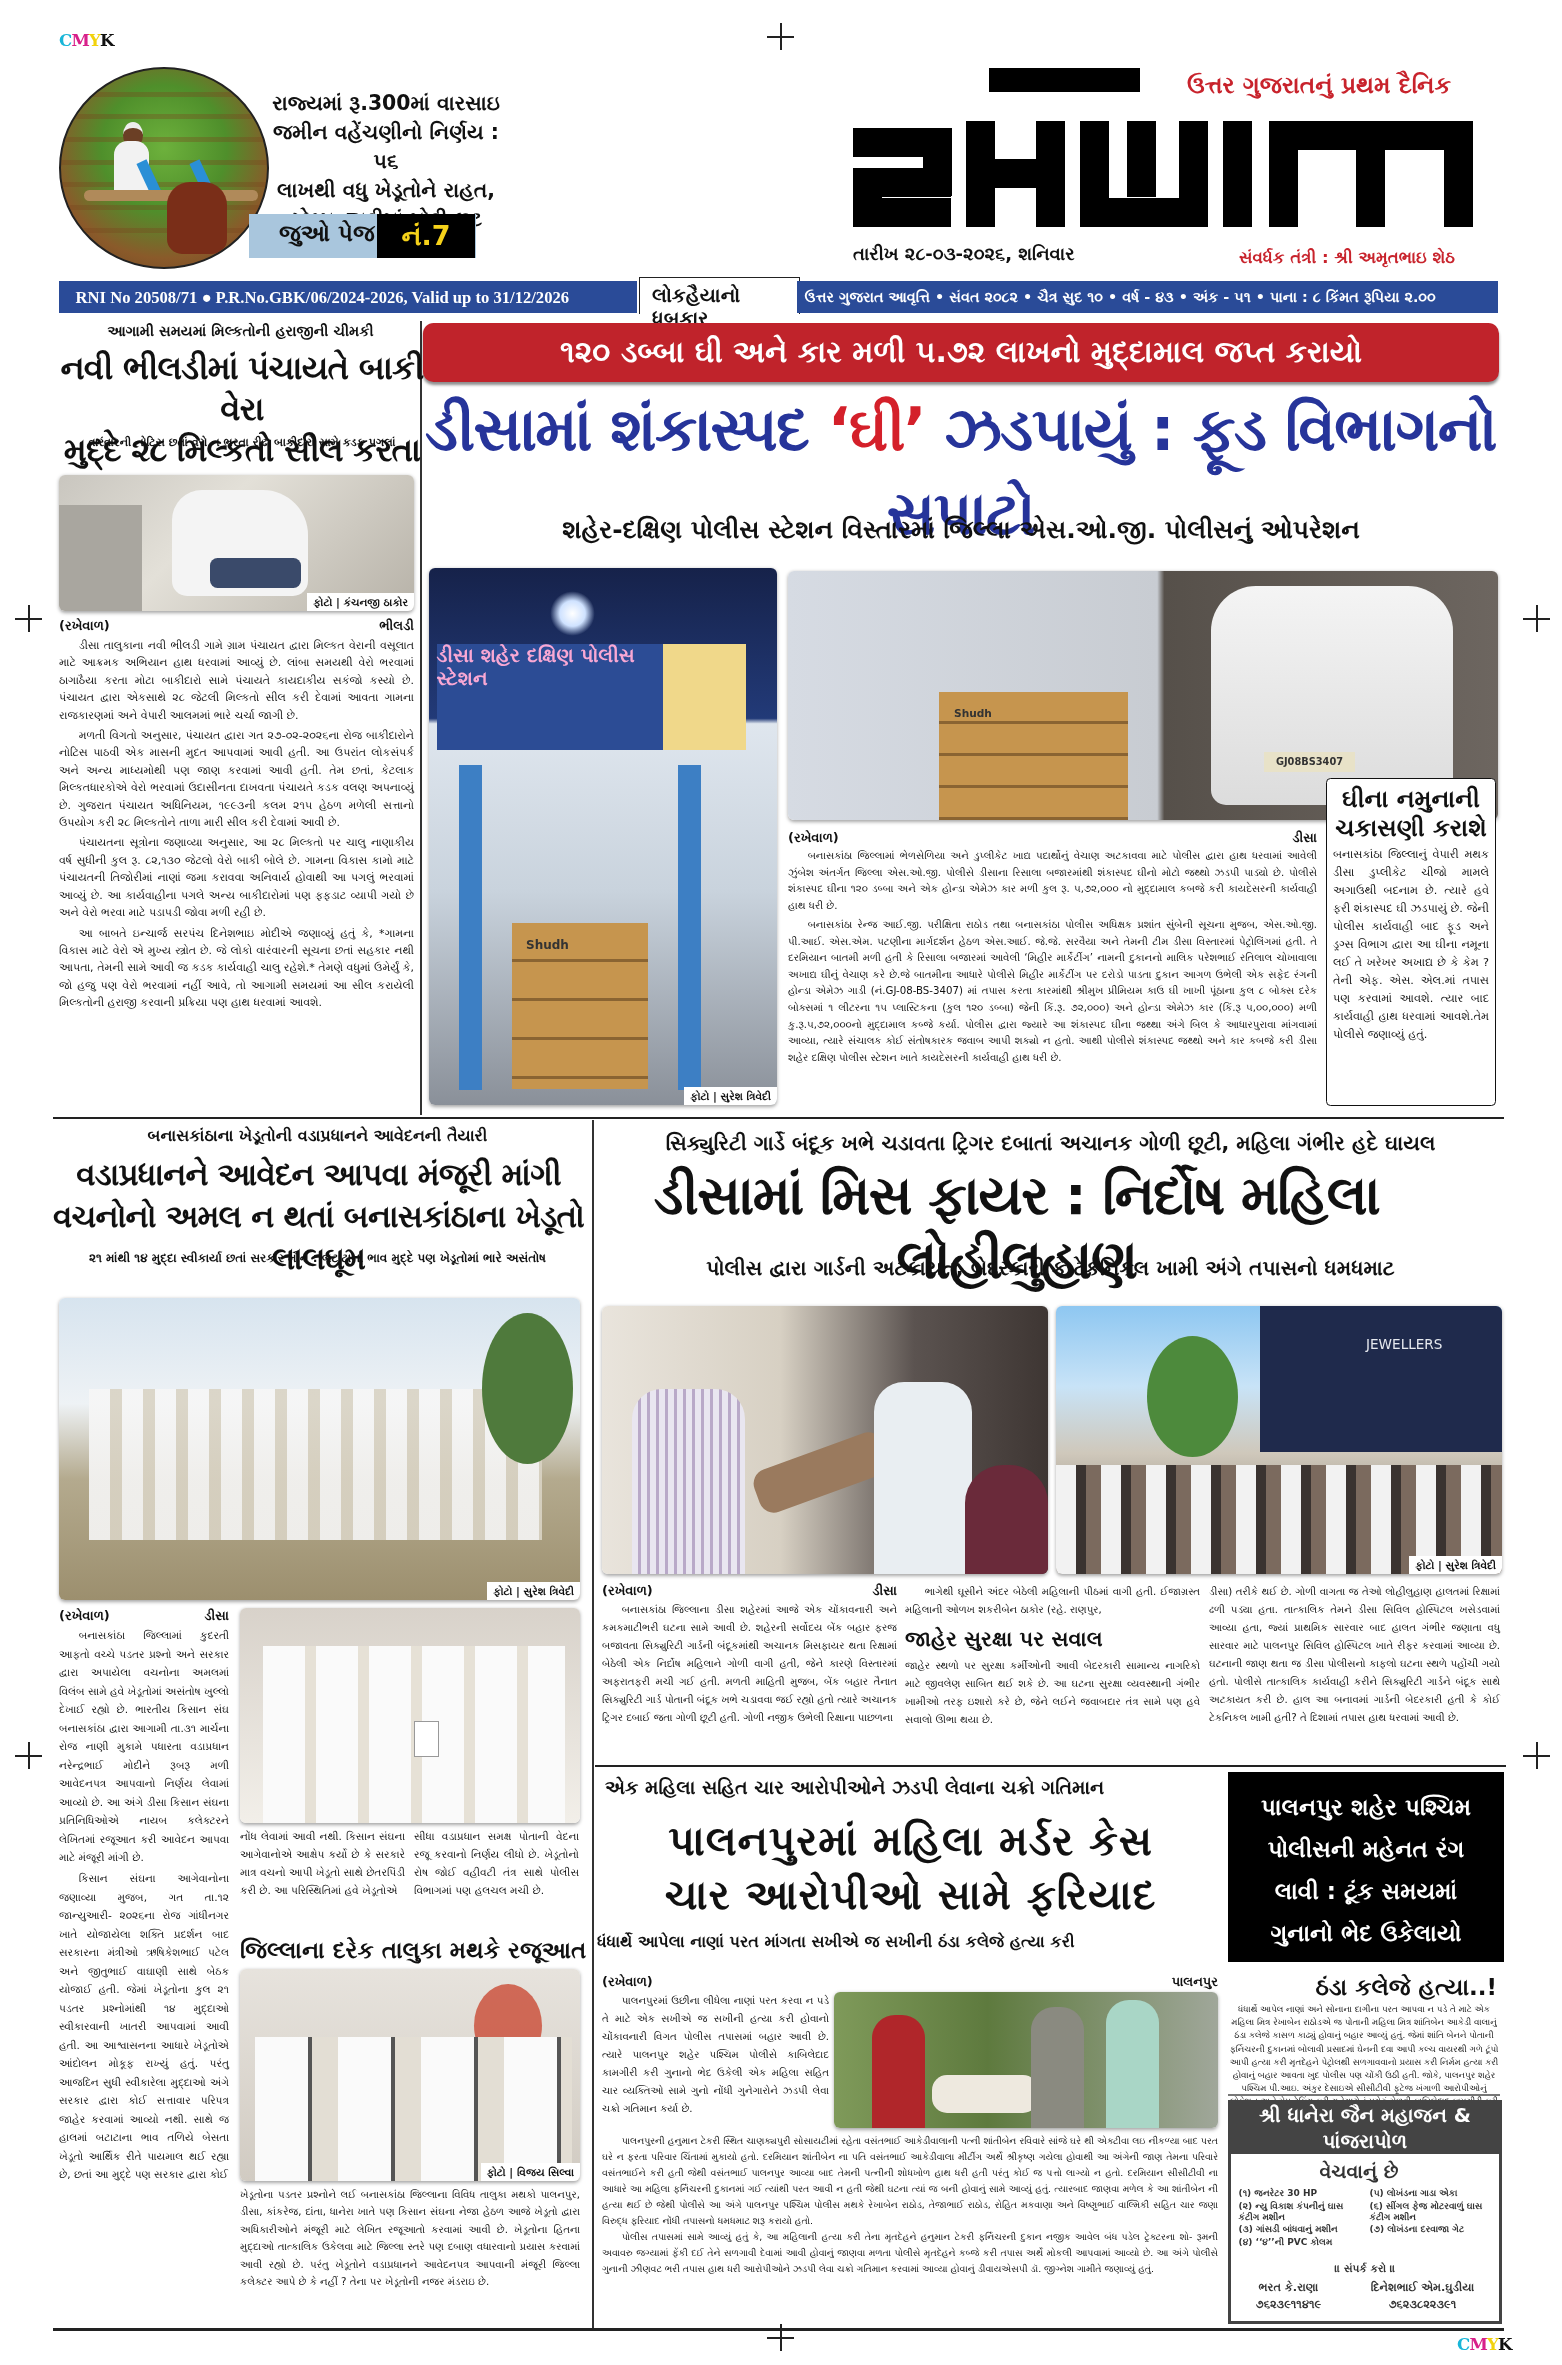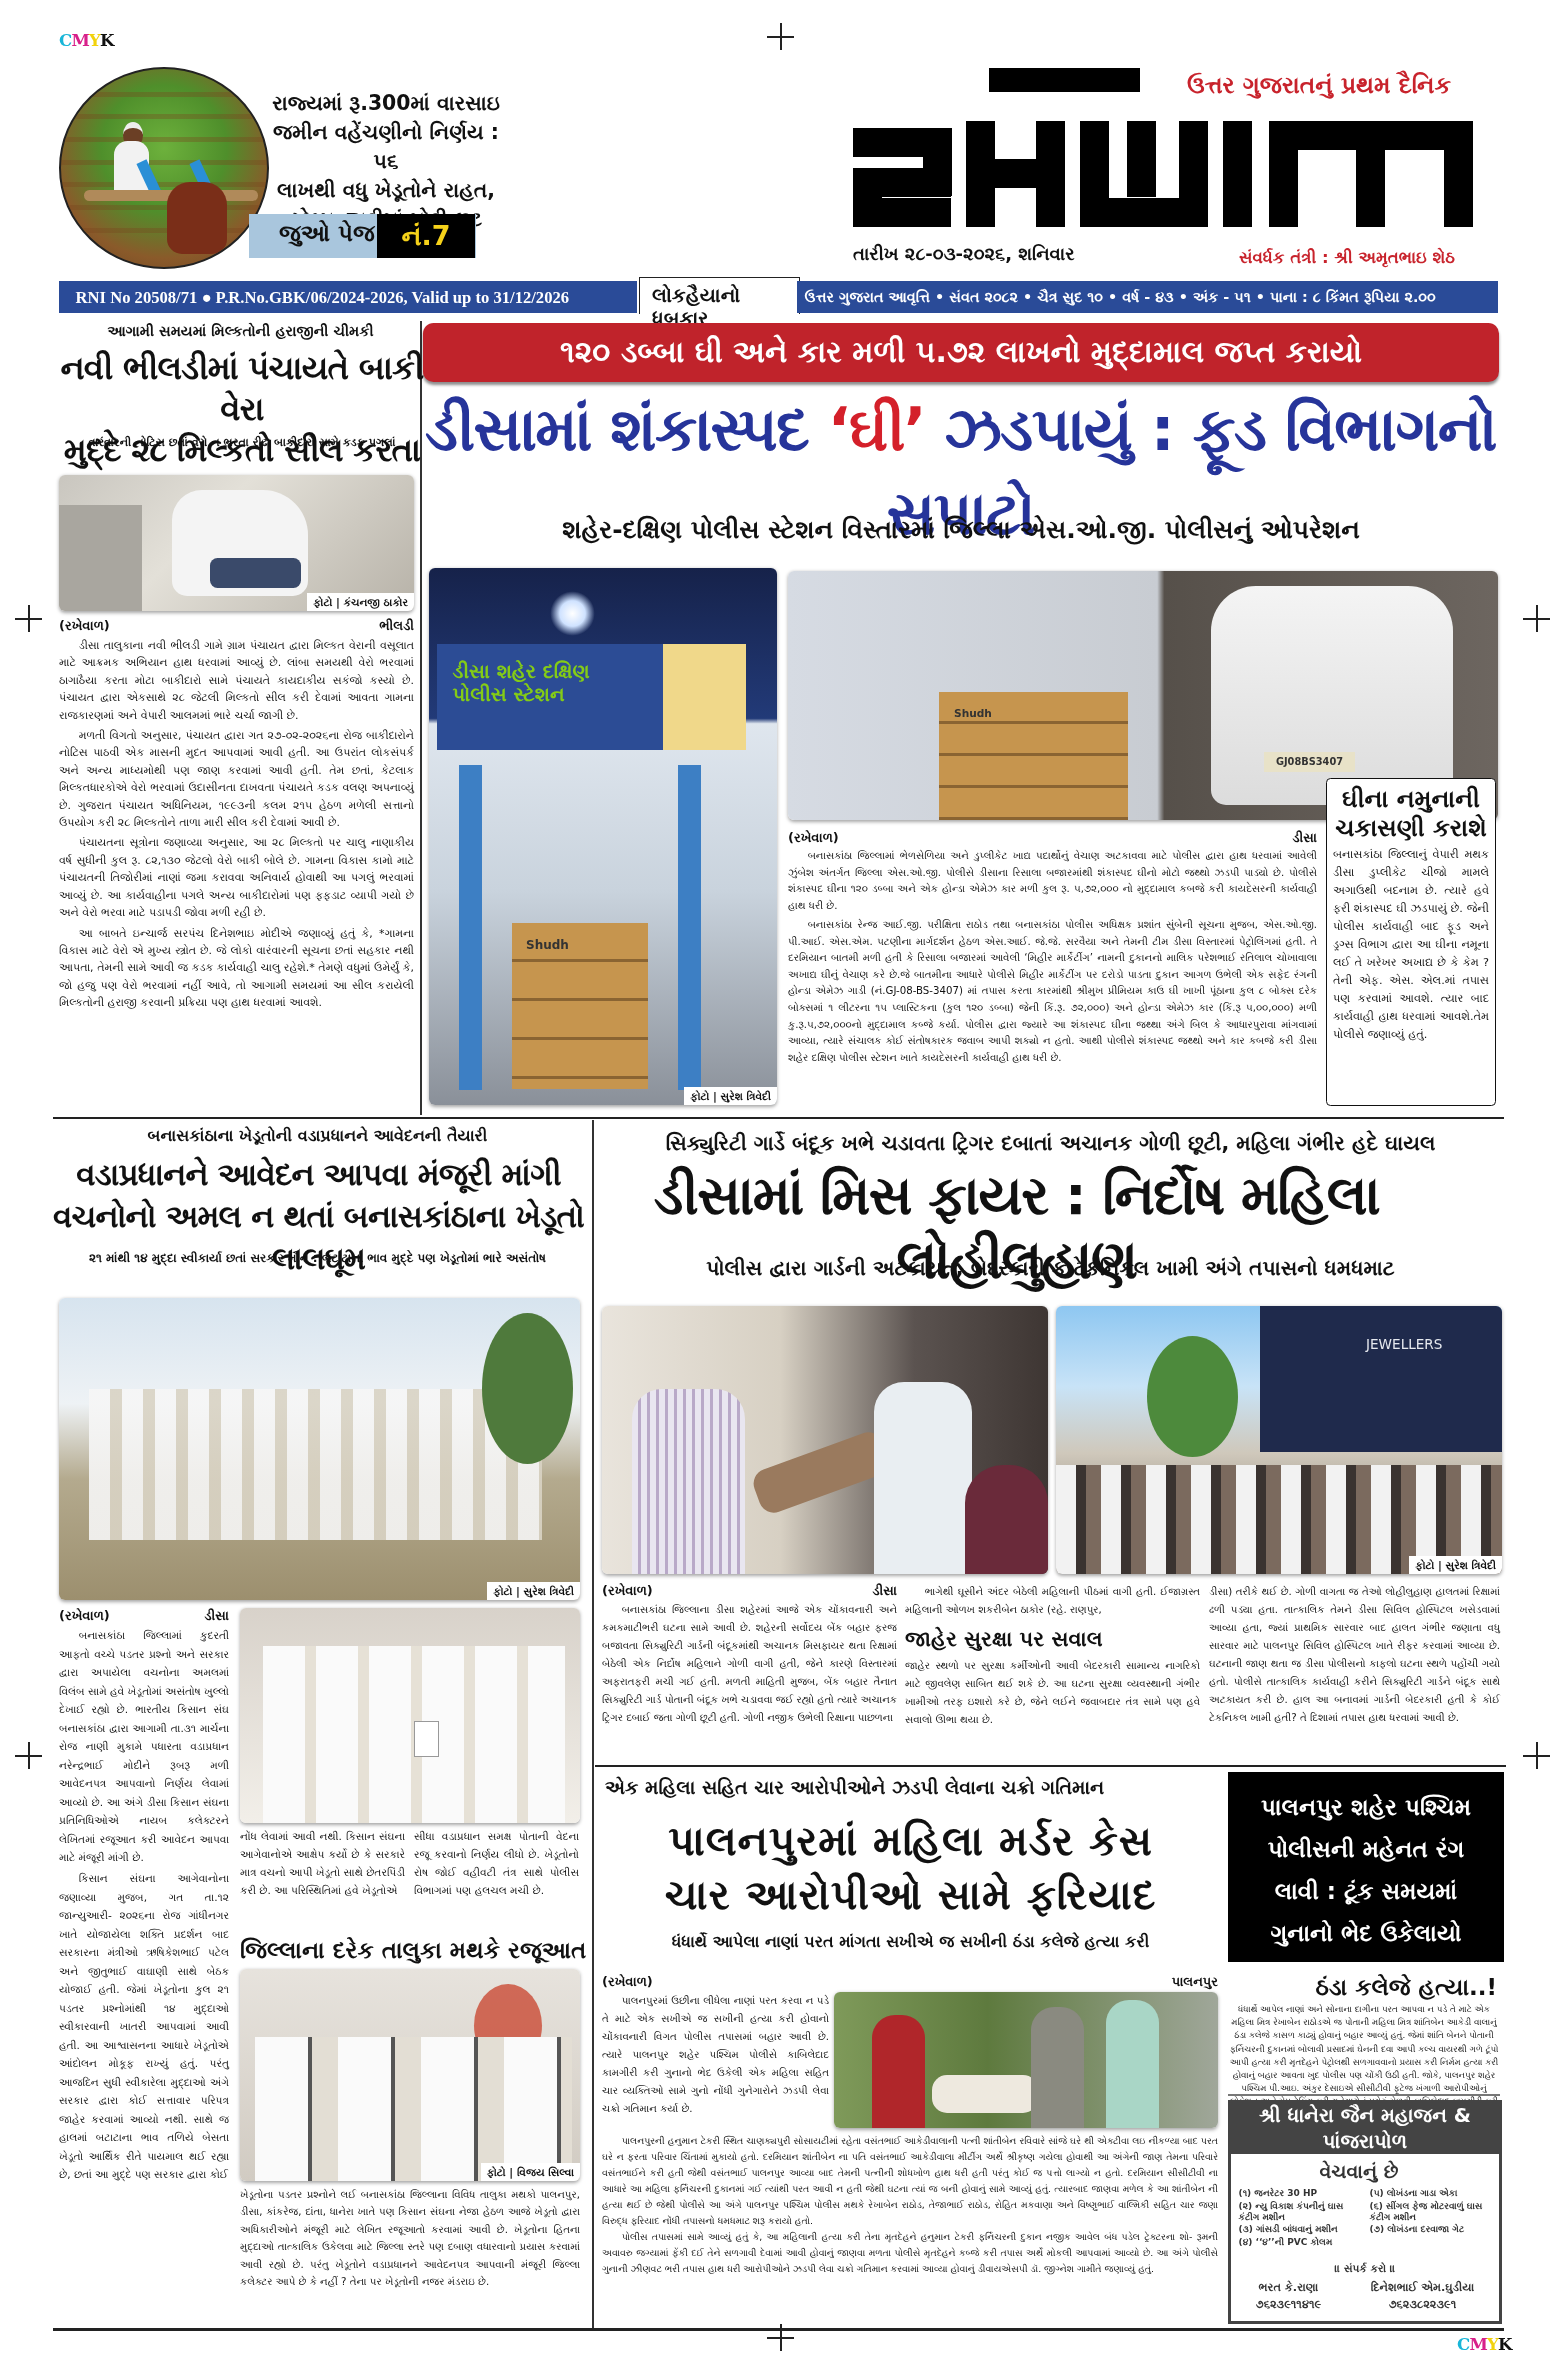--- a/index.html
+++ b/index.html
@@ -70,21 +70,21 @@
 
   
   .s4-kicker{left:597px;top:1131px;width:907px;text-align:center;font-size:20.4px;font-weight:bold;}
   .s4-head{left:563px;top:1164px;width:907px;text-align:center;font-size:54px;font-weight:bold;letter-spacing:-1.5px;}
   .s4-deck{left:597px;top:1256px;width:907px;text-align:center;font-size:20.4px;font-weight:bold;}
   .subhead{font-size:21px;font-weight:bold;margin:7.6px 0 6px;}
 
   
   .s5-kicker{left:605px;top:1776px;width:605px;font-size:19px;font-weight:bold;}
   .s5-head{left:597px;top:1814px;width:627px;text-align:center;font-size:41px;font-weight:bold;line-height:54px;letter-spacing:0.8px;}
-  .s5-deck{left:597px;top:1932px;width:627px;text-align:center;font-size:16px;font-weight:bold;}
+  .s5-deck{left:597px;top:1932px;width:627px;text-align:left;font-size:16px;font-weight:bold;}
   .black-box{left:1228px;top:1772px;width:276px;height:190px;background:#000;}
   .black-box span{position:absolute;left:0;right:0;top:13.6px;text-align:center;color:#fff;font-size:23px;font-weight:bold;line-height:42px;}
 
   .s6-head{left:1202px;top:1974px;width:295px;text-align:right;font-size:23px;font-weight:bold;}
 
   
   .ad{left:1228px;top:2100px;width:268px;height:218px;border:3px solid #444;background:#fff;}
   .ad-top{position:absolute;left:0;right:0;top:0;height:51px;background:#444;color:#fff;text-align:center;}
   .ad-top .t1{font-size:19.7px;font-weight:bold;line-height:26px;}
   .ad-top .t2{font-size:15px;font-weight:bold;line-height:21px;}
@@ -206,21 +206,21 @@
 <div class="abs red-banner">
     <span>૧૨૦ ડબ્બા ઘી અને કાર મળી ૫.૭૨ લાખનો મુદ્દામાલ જપ્ત કરાયો</span>
   </div>
 <div class="abs blue-head">
   <span>ડીસામાં શંકાસ્પદ</span> <span class="ghee">‘ઘી’</span> <span>ઝડપાયું : ફૂડ વિભાગનો સપાટો</span>
 </div>
 <div class="abs story2-deck">શહેર-દક્ષિણ પોલીસ સ્ટેશન વિસ્તારમાં જિલ્લા એસ.ઓ.જી. પોલીસનું ઓપરેશન</div>
 
 <div class="photo" style="left:429px;top:568px;width:348px;height:563px;height:537px;background:linear-gradient(#16224a 0,#223a78 28%,#dfe6ee 29%,#c9d3dd 60%,#8a9099 100%);">
   <div style="position:absolute;left:121px;top:23px;width:45px;height:45px;border-radius:50%;background:radial-gradient(#fff 0,#cfe2ff 40%,rgba(255,255,255,0) 70%);"></div>
-  <div style="position:absolute;left:7.6px;top:76px;width:227px;height:106px;background:#2c4c95;color:#84cc16;font-size:19.7px;font-weight:bold;padding:16px;box-sizing:border-box;">ડીસા શહેર દક્ષિણ પોલીસ સ્ટેશન</div>
+  <div style="position:absolute;left:7.6px;top:76px;width:227px;height:106px;background:#2c4c95;color:#f9a8d4;font-size:19.7px;font-weight:bold;padding:0;box-sizing:border-box;">ડીસા શહેર દક્ષિણ પોલીસ સ્ટેશન</div>
   <div style="position:absolute;left:234px;top:76px;width:83px;height:106px;background:#f0d88a;"></div>
   <div style="position:absolute;left:30px;top:197px;width:23px;height:325px;background:#3d7fc4;"></div>
   <div style="position:absolute;left:249px;top:197px;width:23px;height:325px;background:#3d7fc4;"></div>
   <div style="position:absolute;left:83px;top:355px;width:136px;height:166px;background:repeating-linear-gradient(#c6954e 0,#c6954e 36px,#8a6432 36px,#8a6432 39px);"></div>
   <div style="position:absolute;left:97px;top:370px;color:#333;font-weight:bold;font-size:12px;">Shudh</div>
   <span class="credit">ફોટો | સુરેશ ત્રિવેદી</span>
 </div>
 <div class="photo" style="left:788px;top:571px;width:710px;height:249px;background:linear-gradient(90deg,#d6dbe3 0,#c8ccd2 52%,#56504a 53%,#6d6660 100%);">
   <div style="position:absolute;left:151px;top:121px;width:189px;height:128px;background:repeating-linear-gradient(#c6954e 0,#c6954e 29px,#8a6432 29px,#8a6432 32px);"></div>
   <div style="position:absolute;left:166px;top:136px;color:#333;font-weight:bold;font-size:10.6px;">Shudh</div>

